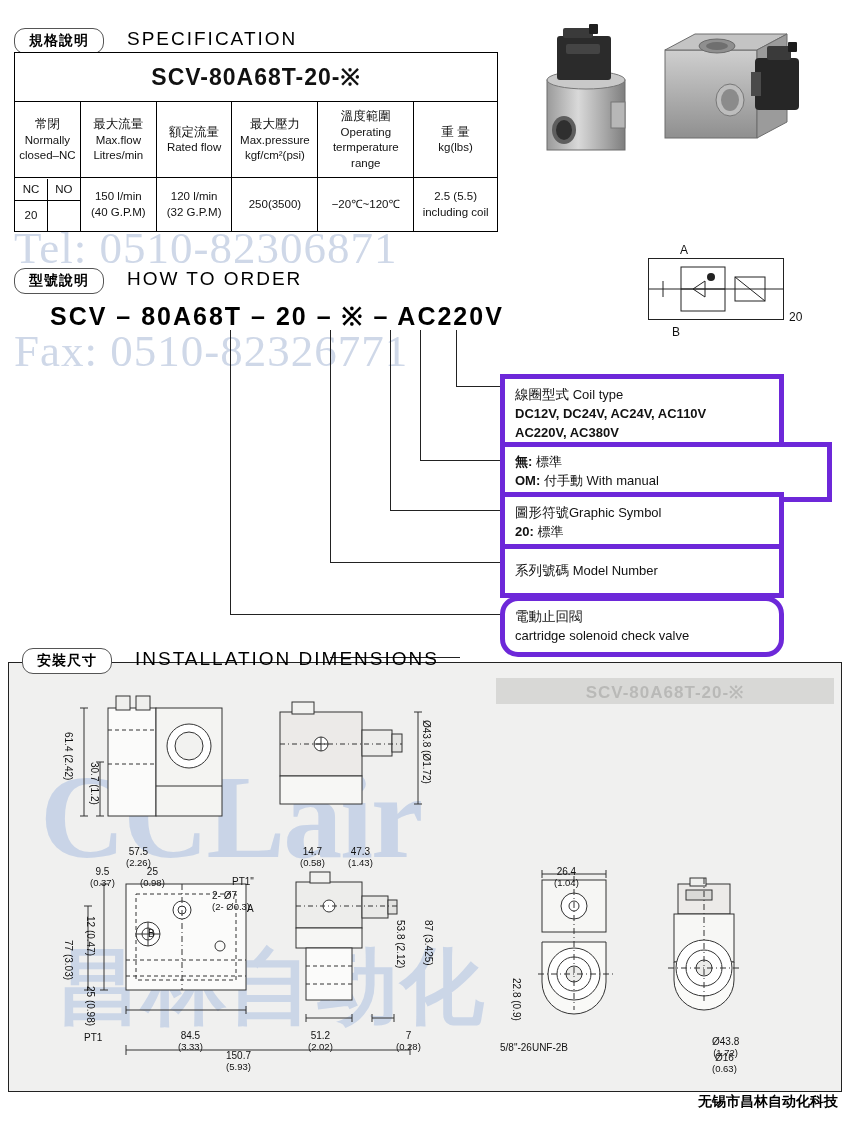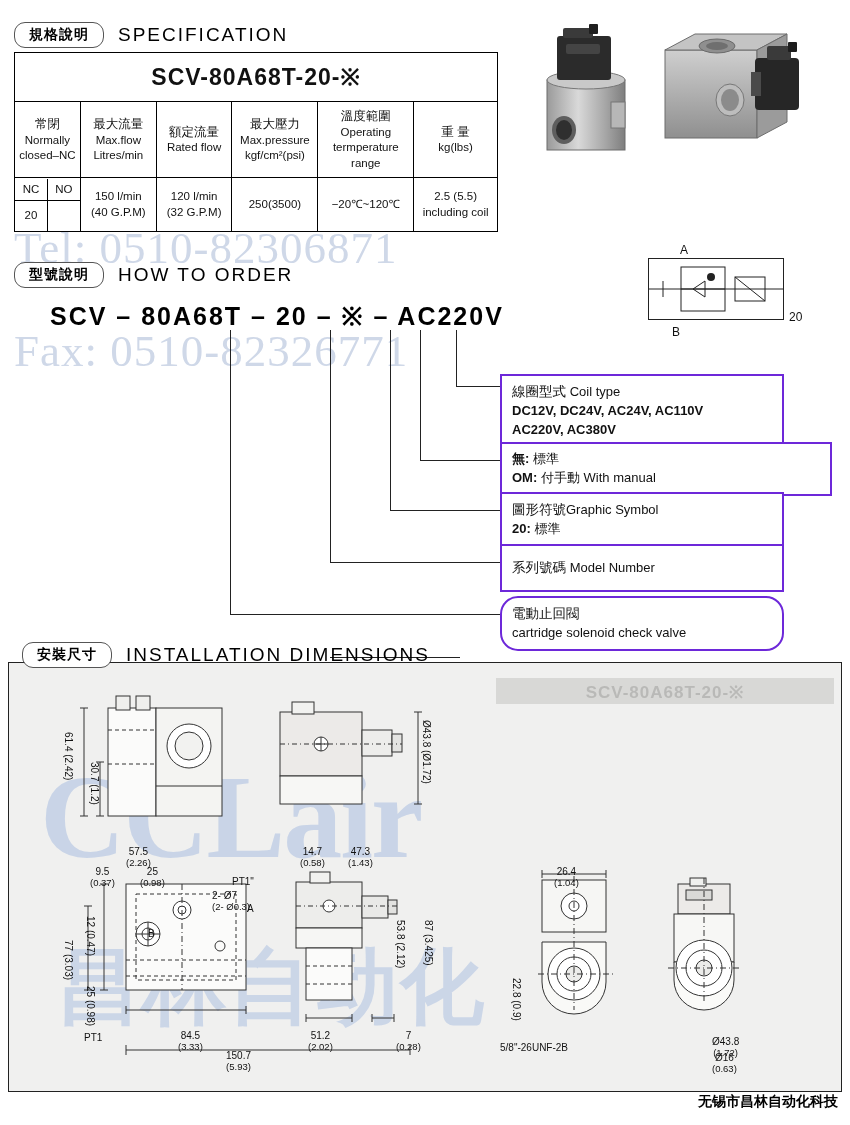--- a/index.html
+++ b/index.html
@@ -19,21 +19,21 @@
     display:inline-block;
     border:1px solid #555;
     border-radius: 11px;
     padding: 3px 14px;
     font-size: 14px;
     font-weight: bold;
     background: #fff;
     color:#000;
     letter-spacing:1px;
   }
-  .sect-head { display:flex; align-items:center; gap:14px; }
+  .sect-head { display:flex; align-items:flex-start; gap:23px;margin-top:6px; }
   .sect-title {
     font-size: 19px;
     letter-spacing: 2px;
     font-weight: normal;
     color:#000;
   }
 
   
   #spec-head { position:absolute; left:14px; top:22px; }
   #spec-table {
@@ -100,21 +100,21 @@
   #symbol-box {
     position:absolute; left:648px; top:258px; width:136px; height:62px;
     border:1px solid #222; background:rgba(255,255,255,0.55);
   }
   #symbol-label-a { position:absolute; left:680px; top:243px; font-size:12px; }
   #symbol-label-b { position:absolute; left:672px; top:325px; font-size:12px; }
   #symbol-20 { position:absolute; left:789px; top:310px; font-size:12px; }
 
   .opt-box {
     position:absolute;
-    border:2px solid #6d28d9;
+    border:5px solid #6d28d9;
     background:#fff;
     padding:6px 10px;
     font-size:13px;
     line-height:1.45;
   }
   #opt-coil { left:500px; top:374px; width:284px; }
   #opt-manual { left:500px; top:442px; width:332px; }
   #opt-graphic { left:500px; top:492px; width:284px; }
   #opt-model { left:500px; top:544px; width:284px; }
   #opt-cart { left:500px; top:596px; width:284px;border-radius:18px; }

